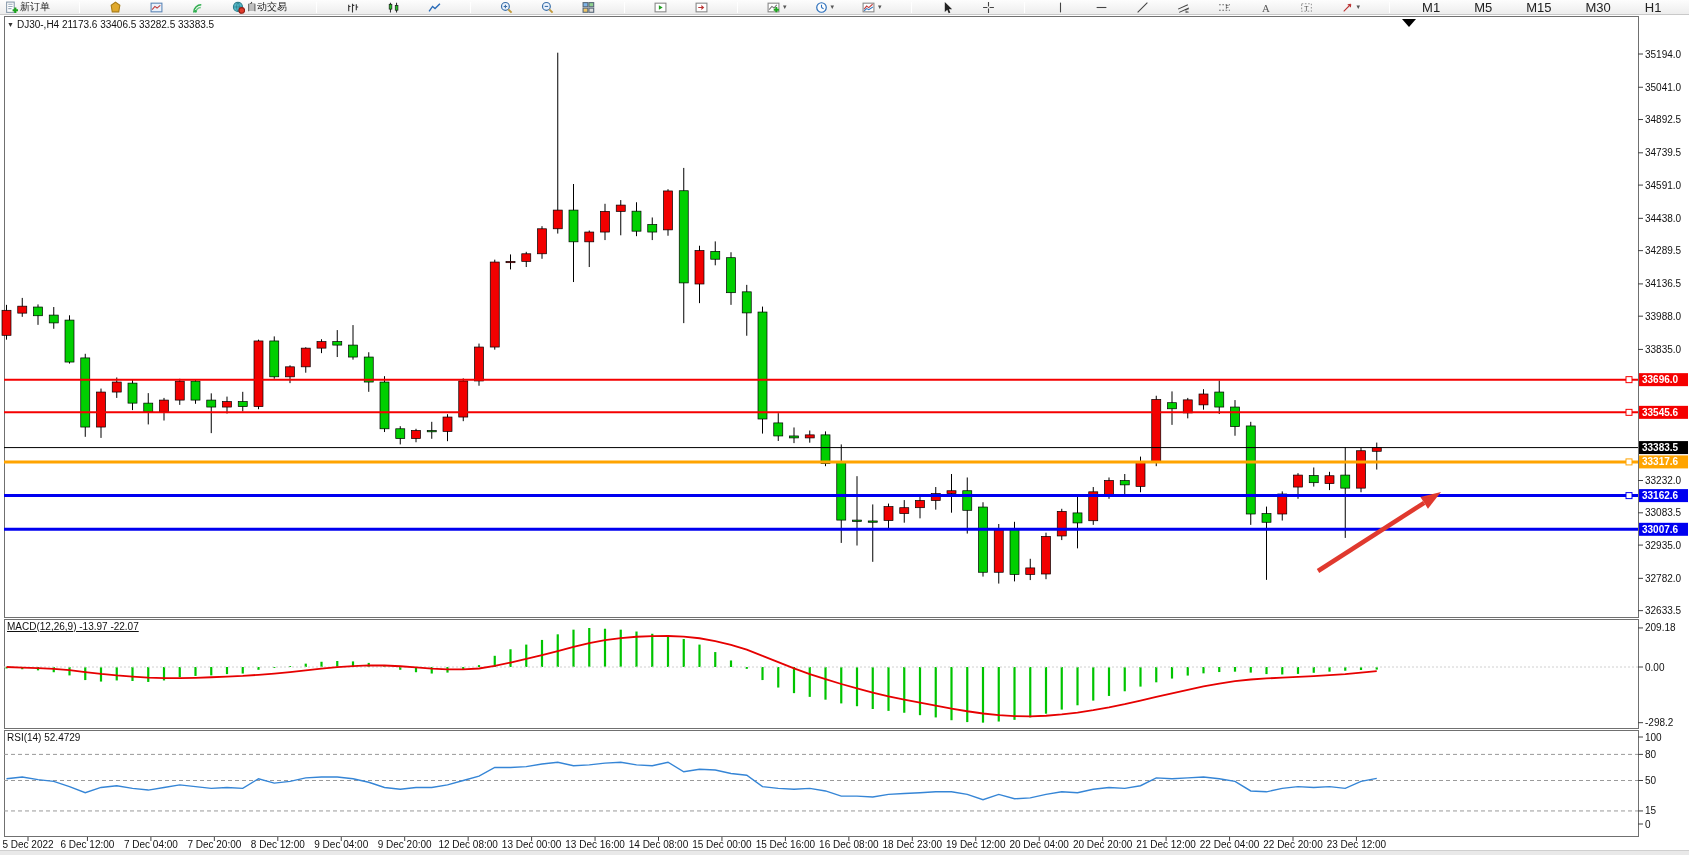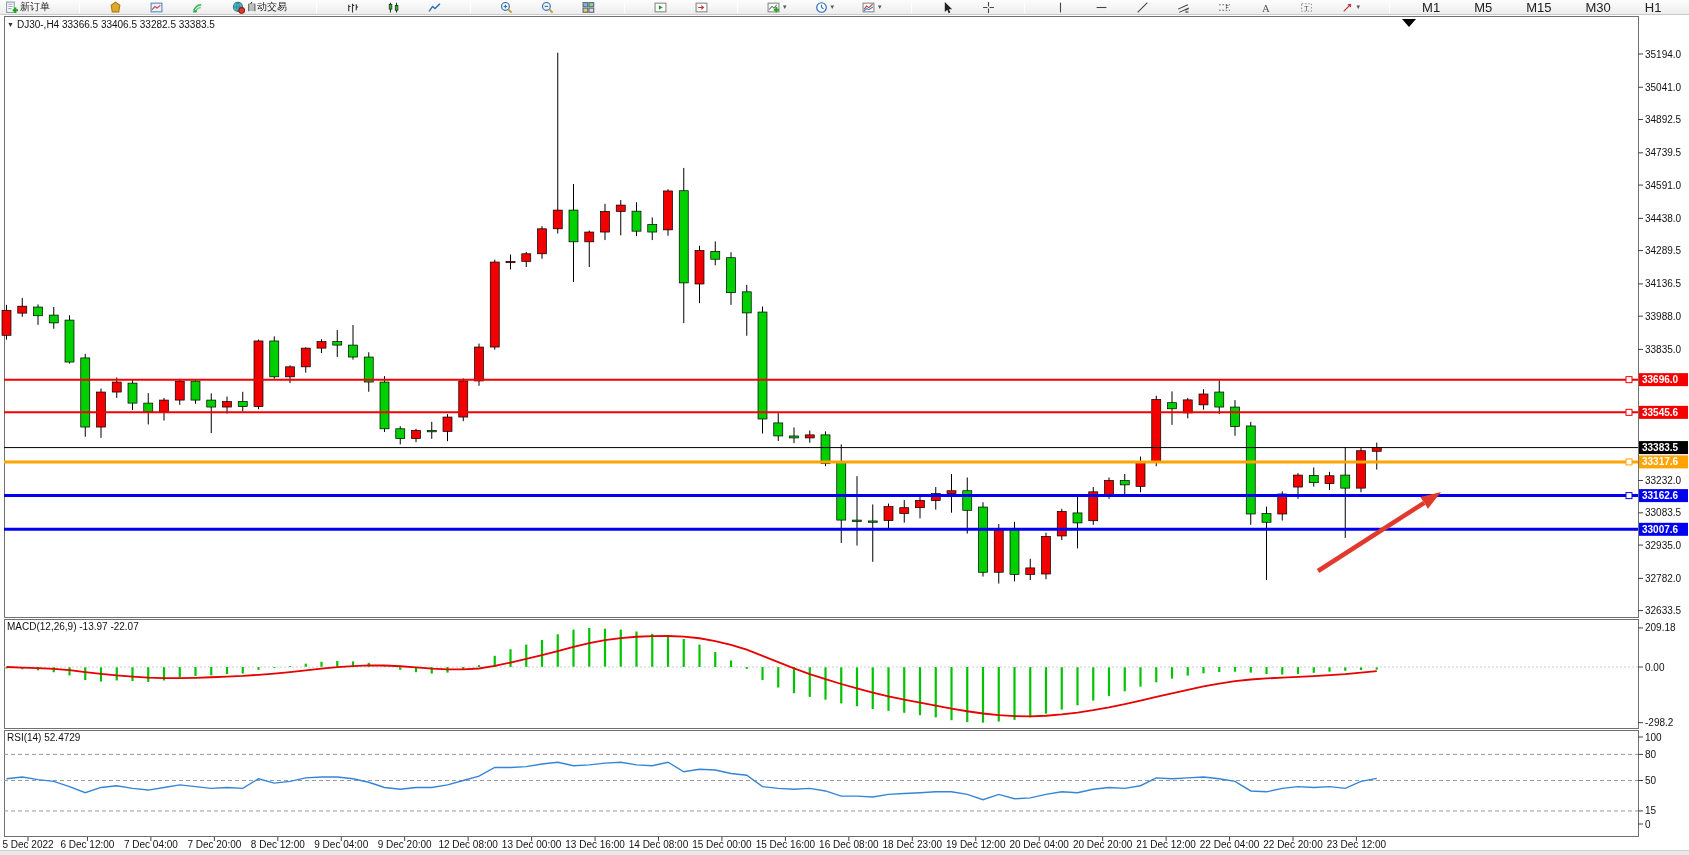--- a/index.html
+++ b/index.html
@@ -608,18 +608,18 @@
       <line x1="1638" y1="810.95" x2="1643" y2="810.95" stroke="#404040"></line>
       <text x="1645" y="814.45" font-size="10" fill="#111" font-family="&quot;Liberation Sans&quot;,sans-serif">15</text>
       <line x1="1638" y1="824" x2="1643" y2="824" stroke="#404040"></line>
       <text x="1645" y="827.5" font-size="10" fill="#111" font-family="&quot;Liberation Sans&quot;,sans-serif">0</text>
       <polyline points="6.5,778.76 22.25,777.02 38,779.63 53.75,781.37 69.5,786.59 85.25,792.68 101,787.46 116.75,785.72 132.5,788.33 148.25,790.07 164,787.46 179.75,784.85 195.5,786.59 211.25,788.33 227,787.46 242.75,788.33 258.5,778.76 274.25,783.11 290,781.37 305.75,777.89 321.5,777.02 337.25,777.02 353,778.76 368.75,782.24 384.5,787.46 400.25,789.2 416,787.46 431.75,787.46 447.5,784.85 463.25,780.5 479,776.15 494.75,767.45 510.5,767.45 526.25,766.58 542,763.97 557.75,762.23 573.5,765.71 589.25,764.84 605,763.1 620.75,762.23 636.5,764.84 652.25,765.71 668,762.23 683.75,771.8 699.5,769.19 715.25,770.06 731,773.54 746.75,775.28 762.5,786.59 778.25,788.33 794,789.2 809.75,788.33 825.5,790.94 841.25,796.16 857,796.16 872.75,797.03 888.5,794.42 904.25,793.55 920,792.68 935.75,791.81 951.5,791.81 967.25,794.42 983,799.64 998.75,794.42 1014.5,798.77 1030.25,797.9 1046,794.42 1061.75,791.81 1077.5,792.68 1093.25,789.2 1109,787.46 1124.75,788.33 1140.5,785.72 1156.25,777.89 1172,778.76 1187.75,777.89 1203.5,777.02 1219.25,778.76 1235,781.37 1250.75,790.94 1266.5,791.81 1282.25,788.33 1298,786.59 1313.75,787.46 1329.5,786.59 1345.25,788.33 1361,781.37 1376.75,778.3511" fill="none" stroke="#3585d6" stroke-width="1.4"></polyline>
       <polygon points="1402,19 1416,19 1409,27" fill="#000"></polygon>
       <line x1="1318" y1="571" x2="1424.1719867220038" y2="502.80823617042034" stroke="#e0392e" stroke-width="4.5"></line>
       <polygon points="1441,492 1427.954869381651,508.698040817719 1420.3891040623566,496.9184315231217" fill="#e0392e"></polygon>
     </svg>
   <div class="overlay" style="top:19px;left:7px;">
-    <span class="tri">▼</span><span>DJ30-,H4  33366.5 33406.5 33282.5 33383.5</span>
+    <span class="tri">▼</span><span>DJ30-,H4  21173.6 33406.5 33282.5 33383.5</span>
   </div>
-  <div class="overlay" style="top:621px;left:7px;">MACD(12,26,9) -13.97 -22.07</div>
+  <div class="overlay" style="top:621px;left:7px;text-decoration:underline;">MACD(12,26,9) -13.97 -22.07</div>
   <div class="overlay" style="top:732px;left:7px;">RSI(14) 52.4729</div>
   <div class="statusbar"></div>
 </div>
 
 </body></html>

